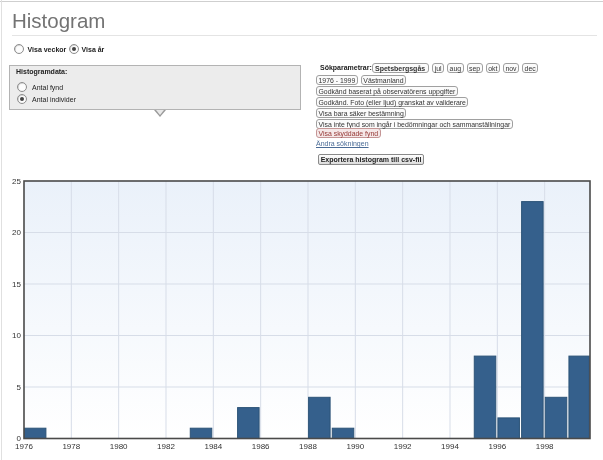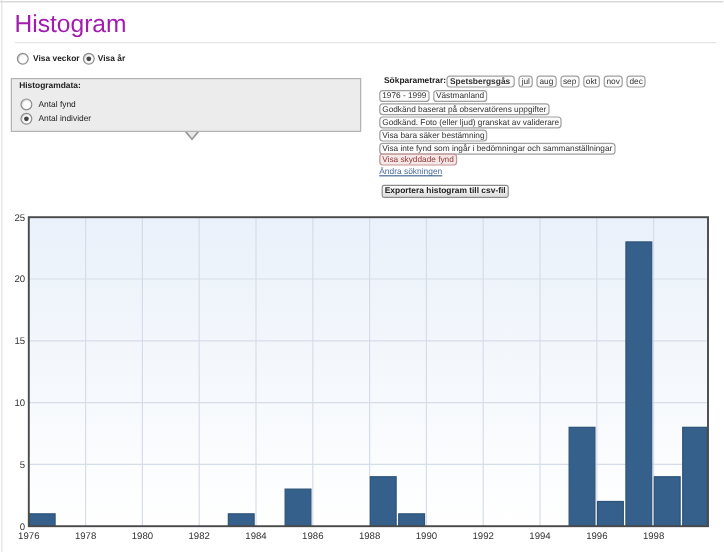--- a/index.html
+++ b/index.html
@@ -1,21 +1,21 @@
 <!DOCTYPE html>
 <html><head>
 <meta charset="utf-8">
 <style>
 * { margin:0; padding:0; box-sizing:border-box; }
 html,body { width:603px; height:460px; background:#fff; font-family:"Liberation Sans", sans-serif; }
 #page { position:relative; width:603px; height:460px; overflow:hidden; background:#fff; }
 .abs { position:absolute; }
 
 #topline { left:0; top:1px; width:603px; height:1px; background:#cfcfcf; }
-#h1 { left:12px; top:9px; font-size:20.5px; font-weight:400; color:#a21caf; letter-spacing:0px; }
+#h1 { left:12px; top:9px; font-size:20.5px; font-weight:400; color:#737373; letter-spacing:0px; }
 #hrule { left:12px; top:35px; width:585px; height:1px; background:#e4e4e4; }
 
 .radio { position:absolute; width:10px; height:10px; border:1px solid #8d8d8d; border-radius:50%; background:#fdfdfd; box-shadow:inset 0.5px 0.5px 1px rgba(0,0,0,0.25); }
 .radio.sel::after { content:""; position:absolute; left:2px; top:2px; width:4px; height:4px; border-radius:50%; background:#444; }
 .rlabel { position:absolute; font-size:7px; font-weight:bold; color:#222; line-height:9px; }
 .rlabel2 { position:absolute; font-size:7px; font-weight:400; color:#222; line-height:9px; }
 
 #hbox { left:9px; top:65px; width:292px; height:45px; background:#ececec; border:1px solid #b3b3b3; }
 #hboxlabel { left:16px; top:68px; font-size:7px; font-weight:bold; color:#222; }
 

